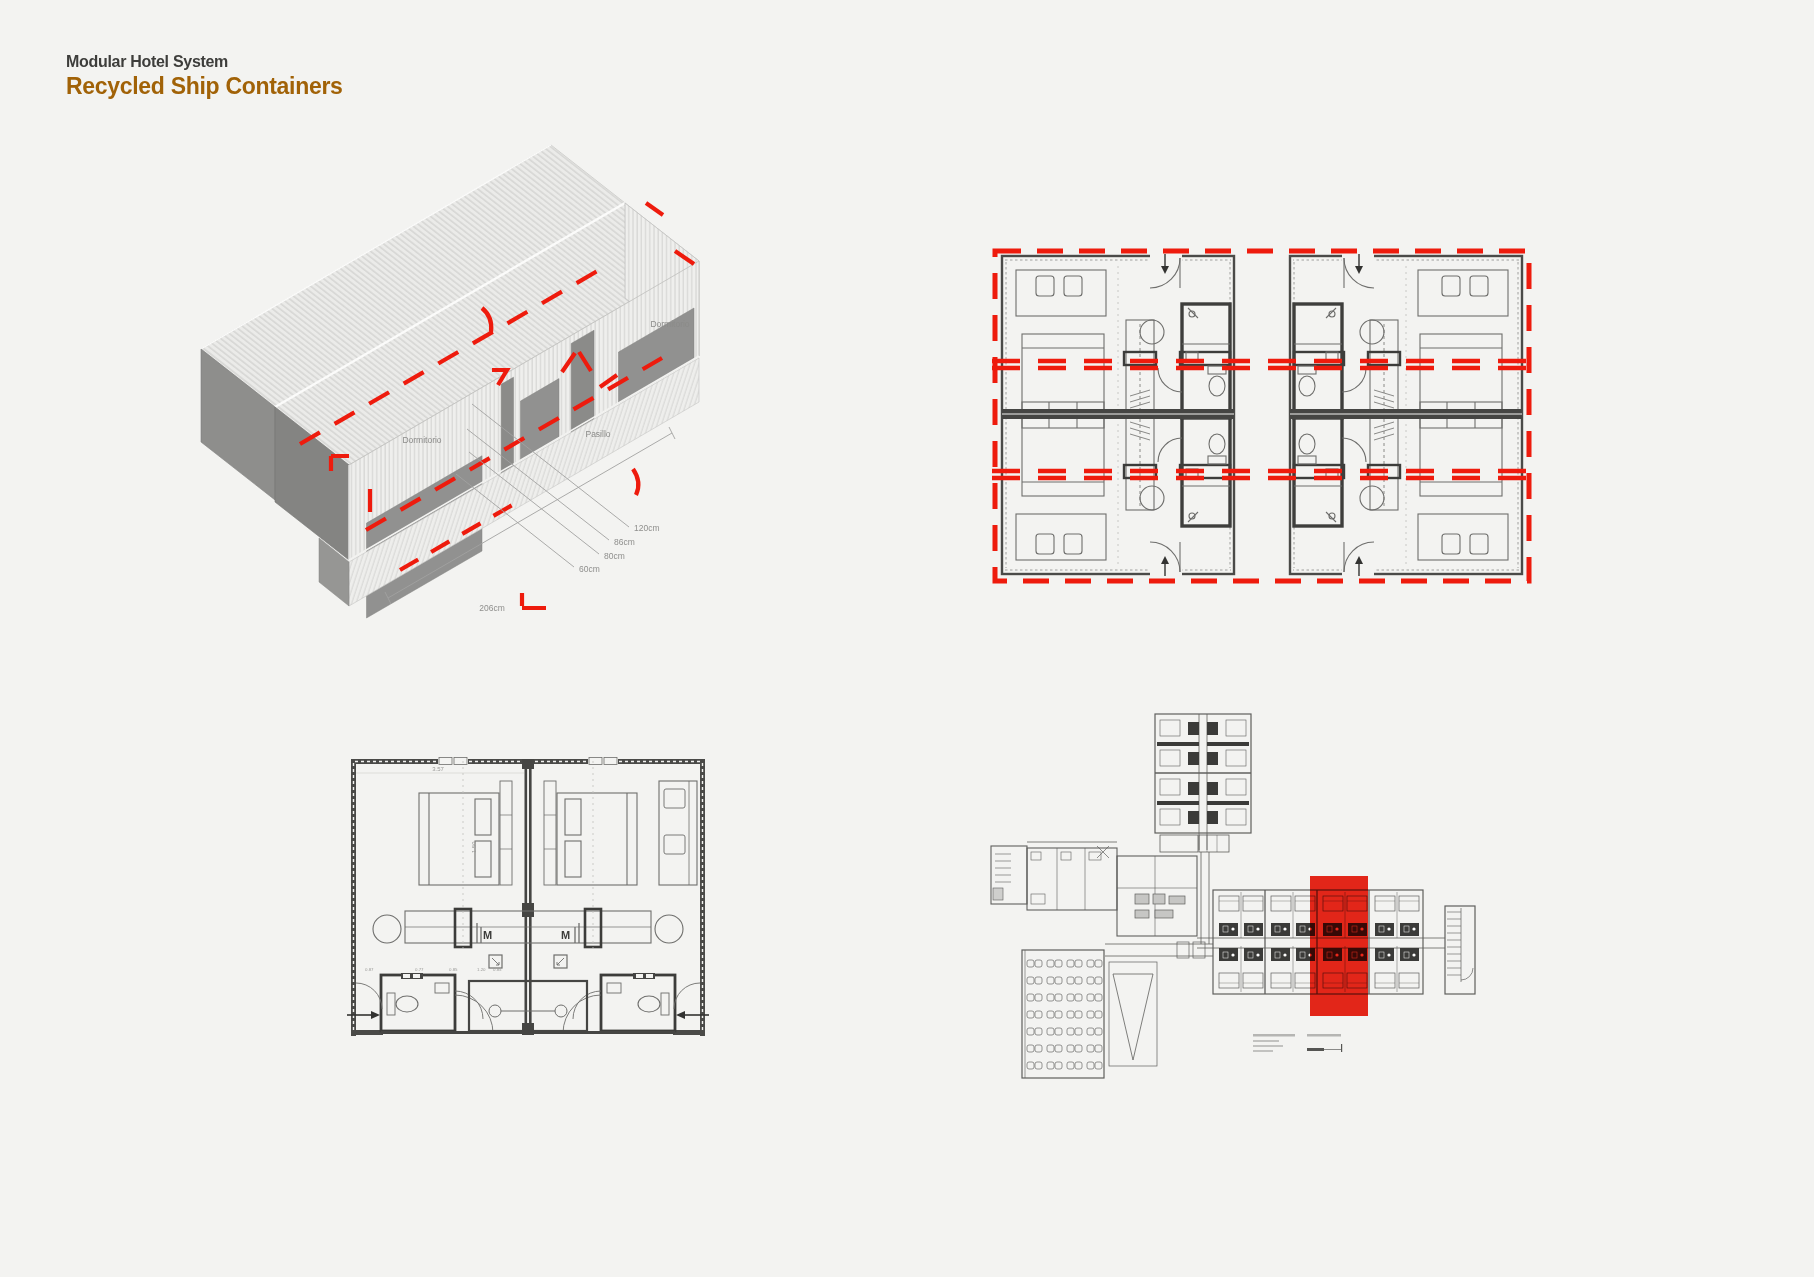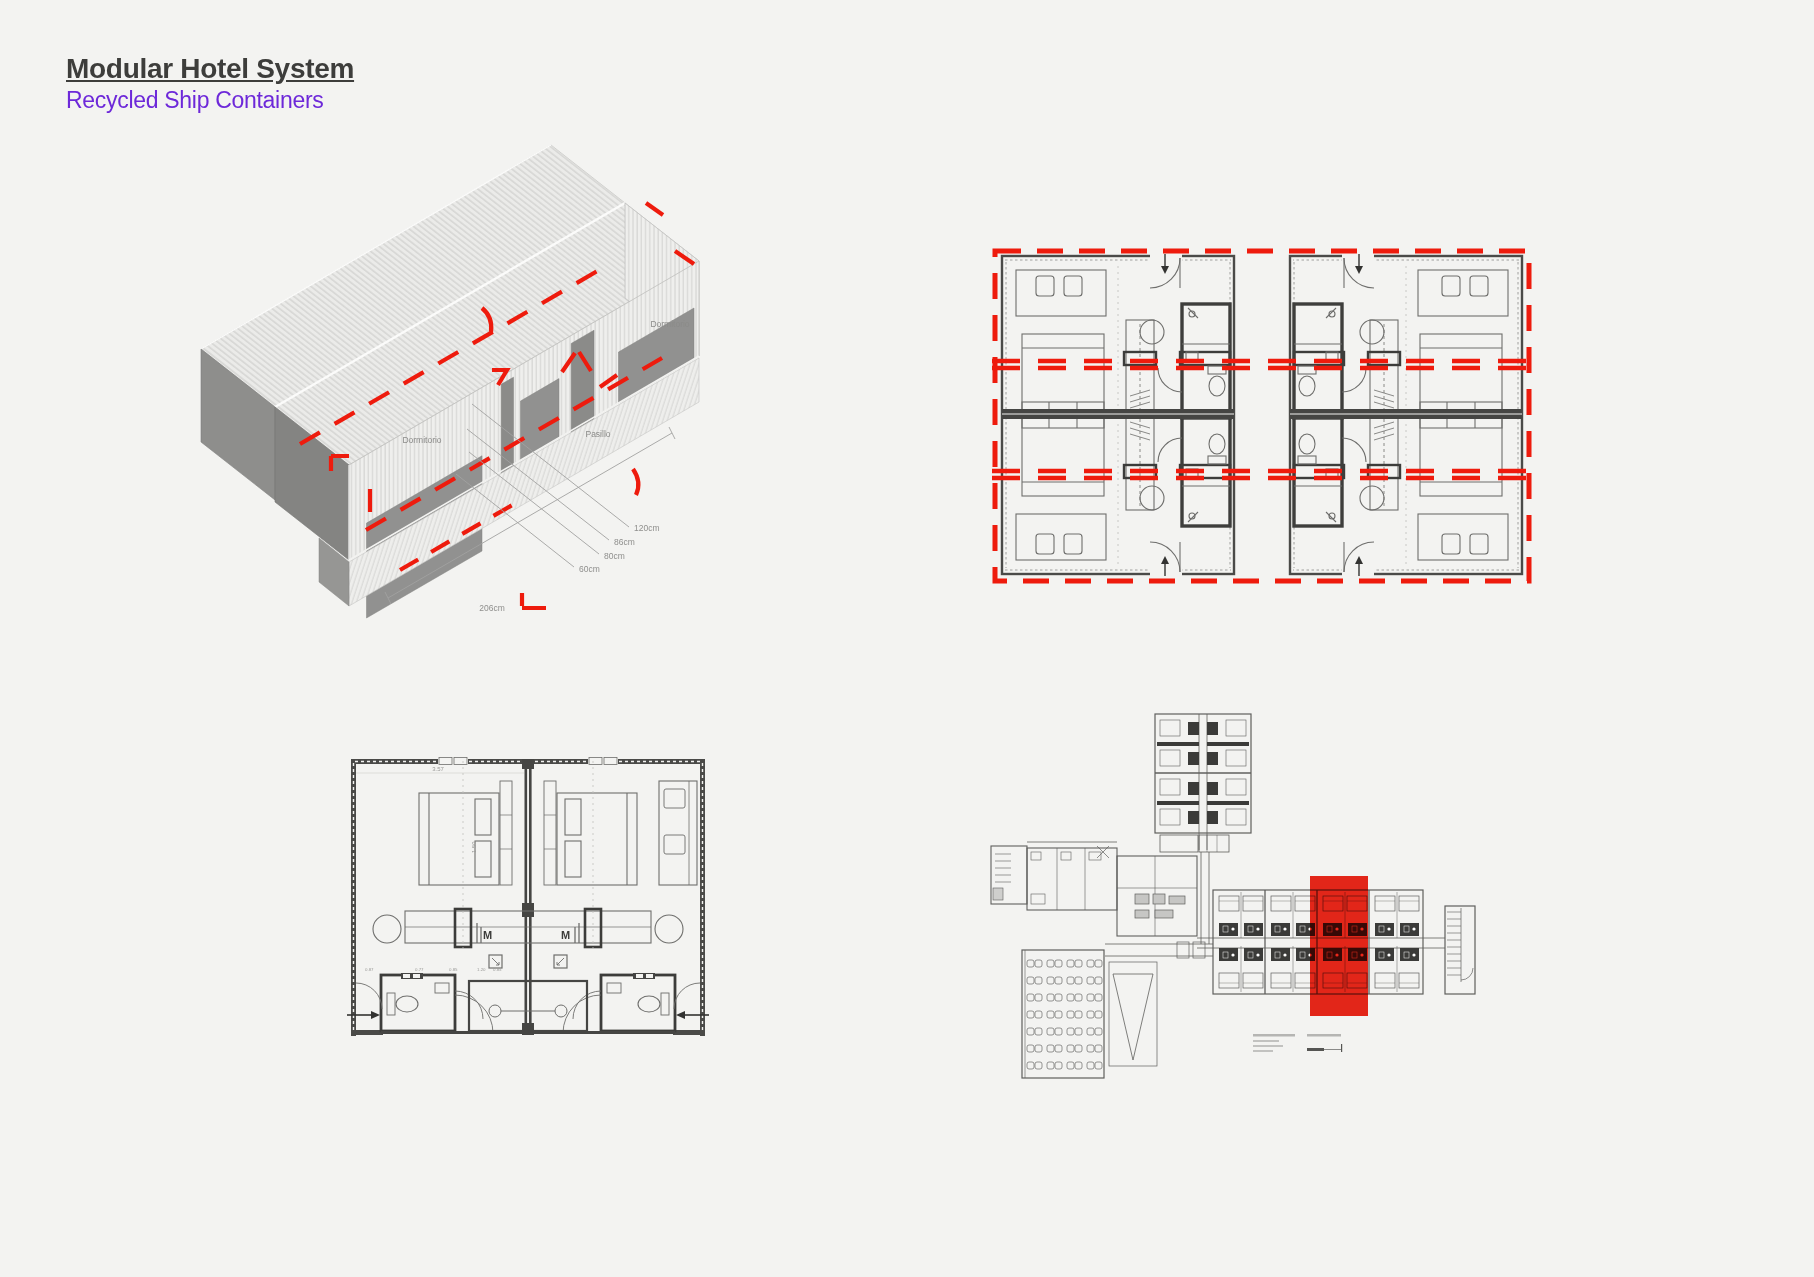--- a/index.html
+++ b/index.html
@@ -1,21 +1,21 @@
 <!DOCTYPE html>
 <html><head>
 <meta charset="utf-8">
 <style>
   html,body{margin:0;padding:0;}
   body{width:1814px;height:1277px;background:#f3f3f1;overflow:hidden;position:relative;
        font-family:"Liberation Sans", sans-serif;}
   .stage{position:absolute;inset:0;}
   .hdr{position:absolute;left:66px;top:52px;line-height:1.22;letter-spacing:-0.3px;}
-  .hdr .t{font-size:28px;font-weight:bold;color:#3d3d3b;text-decoration:underline;}
-  .hdr .s{font-size:23px;font-weight:normal;color:#6d28d9;}
+  .hdr .t{font-size:16px;font-weight:bold;color:#3d3d3b;}
+  .hdr .s{font-size:23px;font-weight:bold;color:#a16207;}
   .panel{position:absolute;}
   svg text{font-family:"Liberation Sans", sans-serif;}
 </style>
 </head>
 <body>
 
 <div class="stage">
 
   <div class="hdr">
     <div class="t">Modular Hotel System</div>

